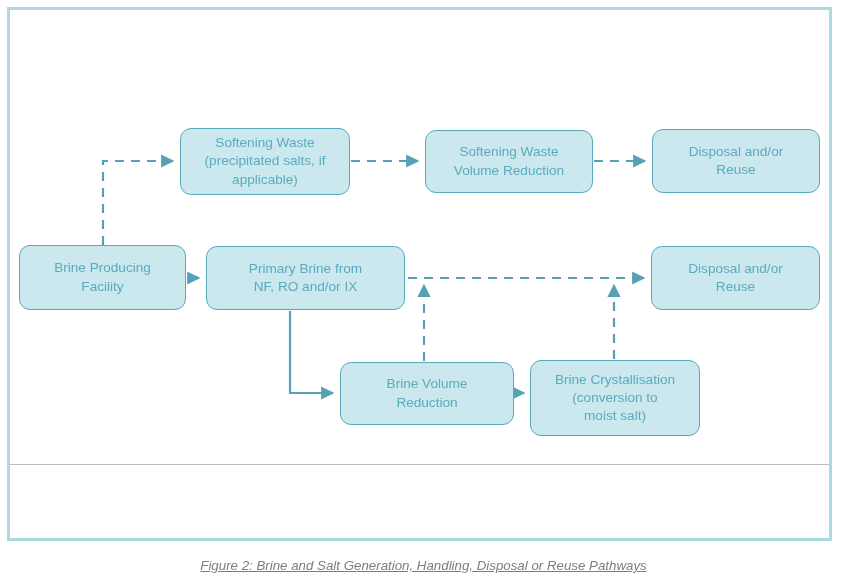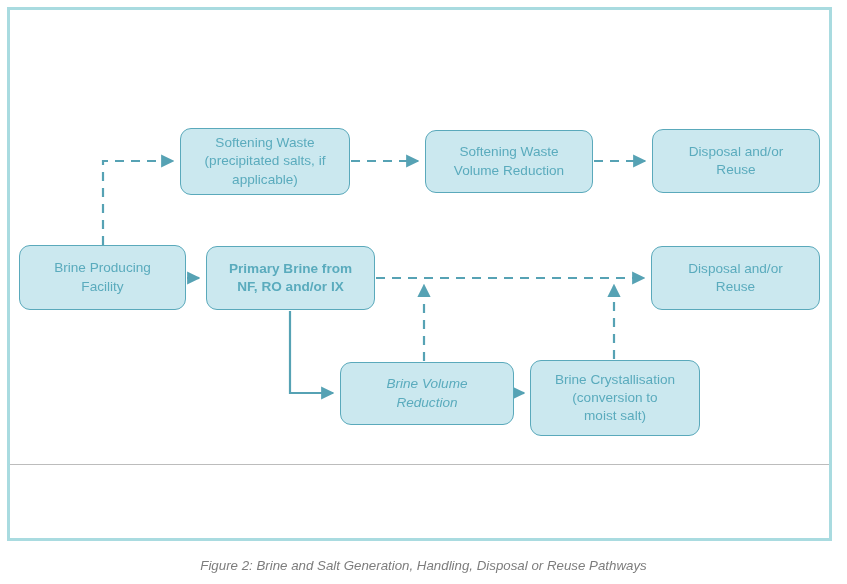--- a/index.html
+++ b/index.html
@@ -64,20 +64,21 @@
   #caption {
     position: absolute;
     left: 0;
     top: 558px;
     width: 847px;
     text-align: center;
     font-size: 13.3px;
     font-style: italic;
     color: #7d7d7d;
     font-family: "Liberation Sans", sans-serif;
+    text-decoration: underline;
   }
 </style>
 </head>
 <body>
 
 <div id="figure-frame"></div>
 <div id="divider-line"></div>
 
 <svg id="diagram-canvas" width="847" height="584" viewBox="0 0 847 584" xmlns="http://www.w3.org/2000/svg">
   <defs>
@@ -126,24 +127,24 @@
 <div id="nodes-layer">
     <div class="node" style="left: 19px; top: 245px; width: 167px; height: 65px; border-radius: 11px;">Brine Producing
 Facility</div>
     <div class="node" style="left: 180px; top: 128px; width: 170px; height: 67px;">Softening Waste
 (precipitated salts, if
 applicable)</div>
     <div class="node" style="left: 425px; top: 130px; width: 168px; height: 63px;">Softening Waste
 Volume Reduction</div>
     <div class="node" style="left: 652px; top: 129px; width: 168px; height: 64px;">Disposal and/or
 Reuse</div>
-    <div class="node" style="left: 206px; top: 246px; width: 169px; height: 64px; font-weight: bold;">Primary Brine from
+    <div class="node" style="left: 206px; top: 246px; width: 199px; height: 64px;">Primary Brine from
 NF, RO and/or IX</div>
     <div class="node" style="left: 651px; top: 246px; width: 169px; height: 64px;">Disposal and/or
 Reuse</div>
-    <div class="node" style="left: 340px; top: 362px; width: 174px; height: 63px; font-style: italic;">Brine Volume
+    <div class="node" style="left: 340px; top: 362px; width: 174px; height: 63px;">Brine Volume
 Reduction</div>
     <div class="node" style="left: 530px; top: 360px; width: 170px; height: 76px;">Brine Crystallisation
 (conversion to
 moist salt)</div>
   </div>
 
 <div id="caption">Figure 2: Brine and Salt Generation, Handling, Disposal or Reuse Pathways</div>
 
 </body></html>

